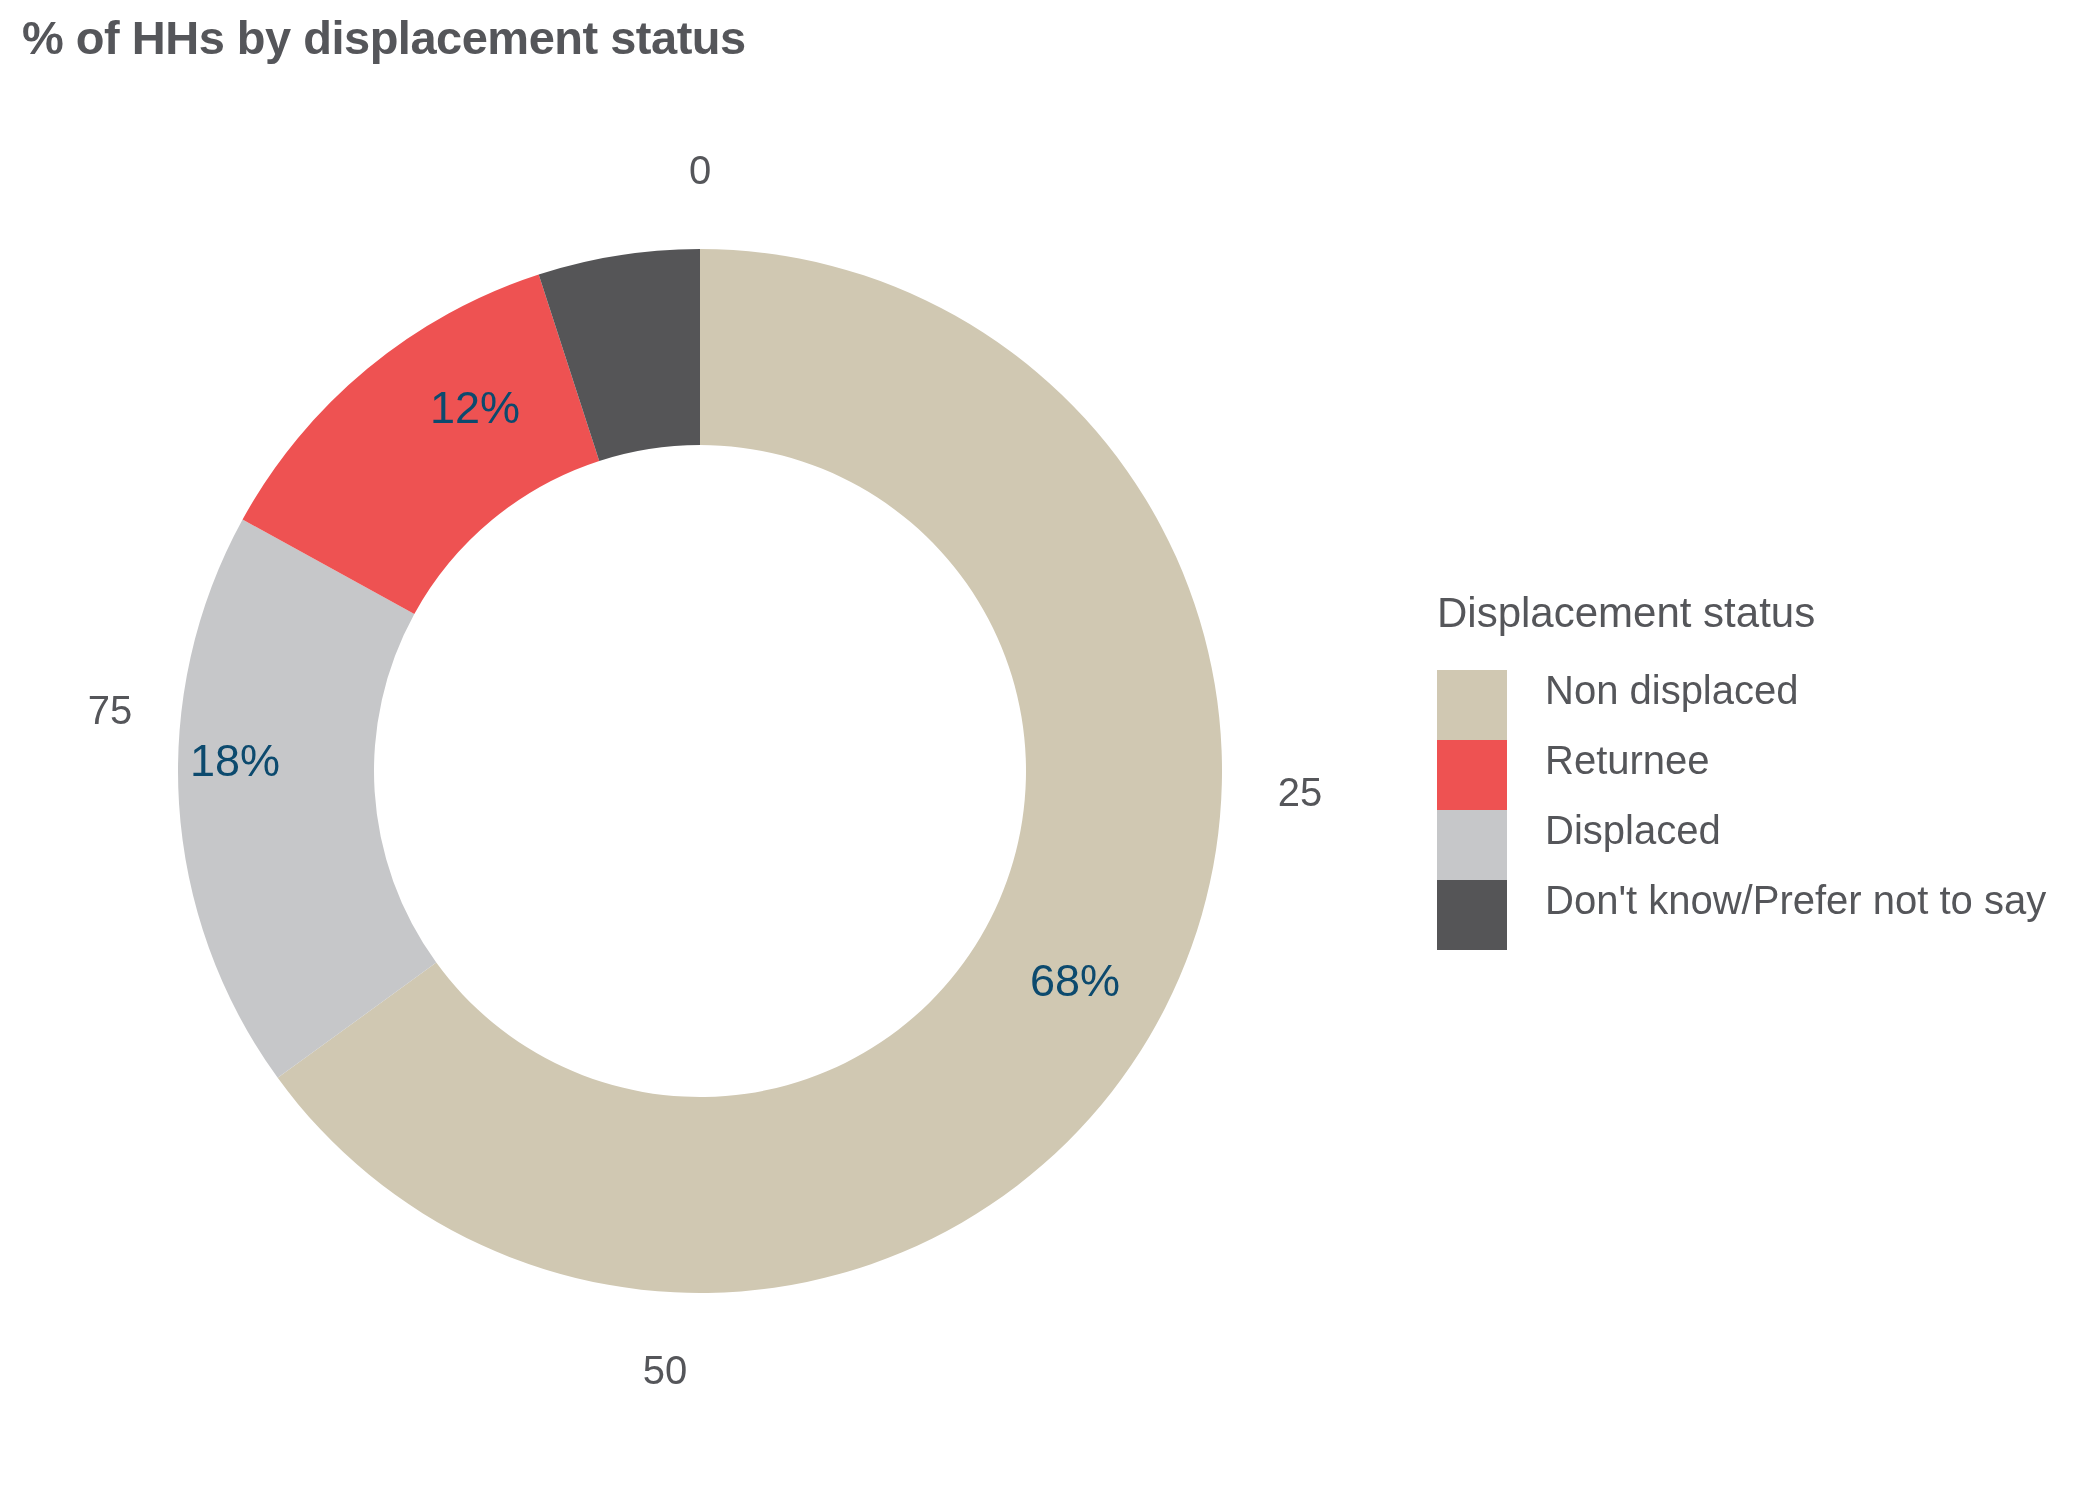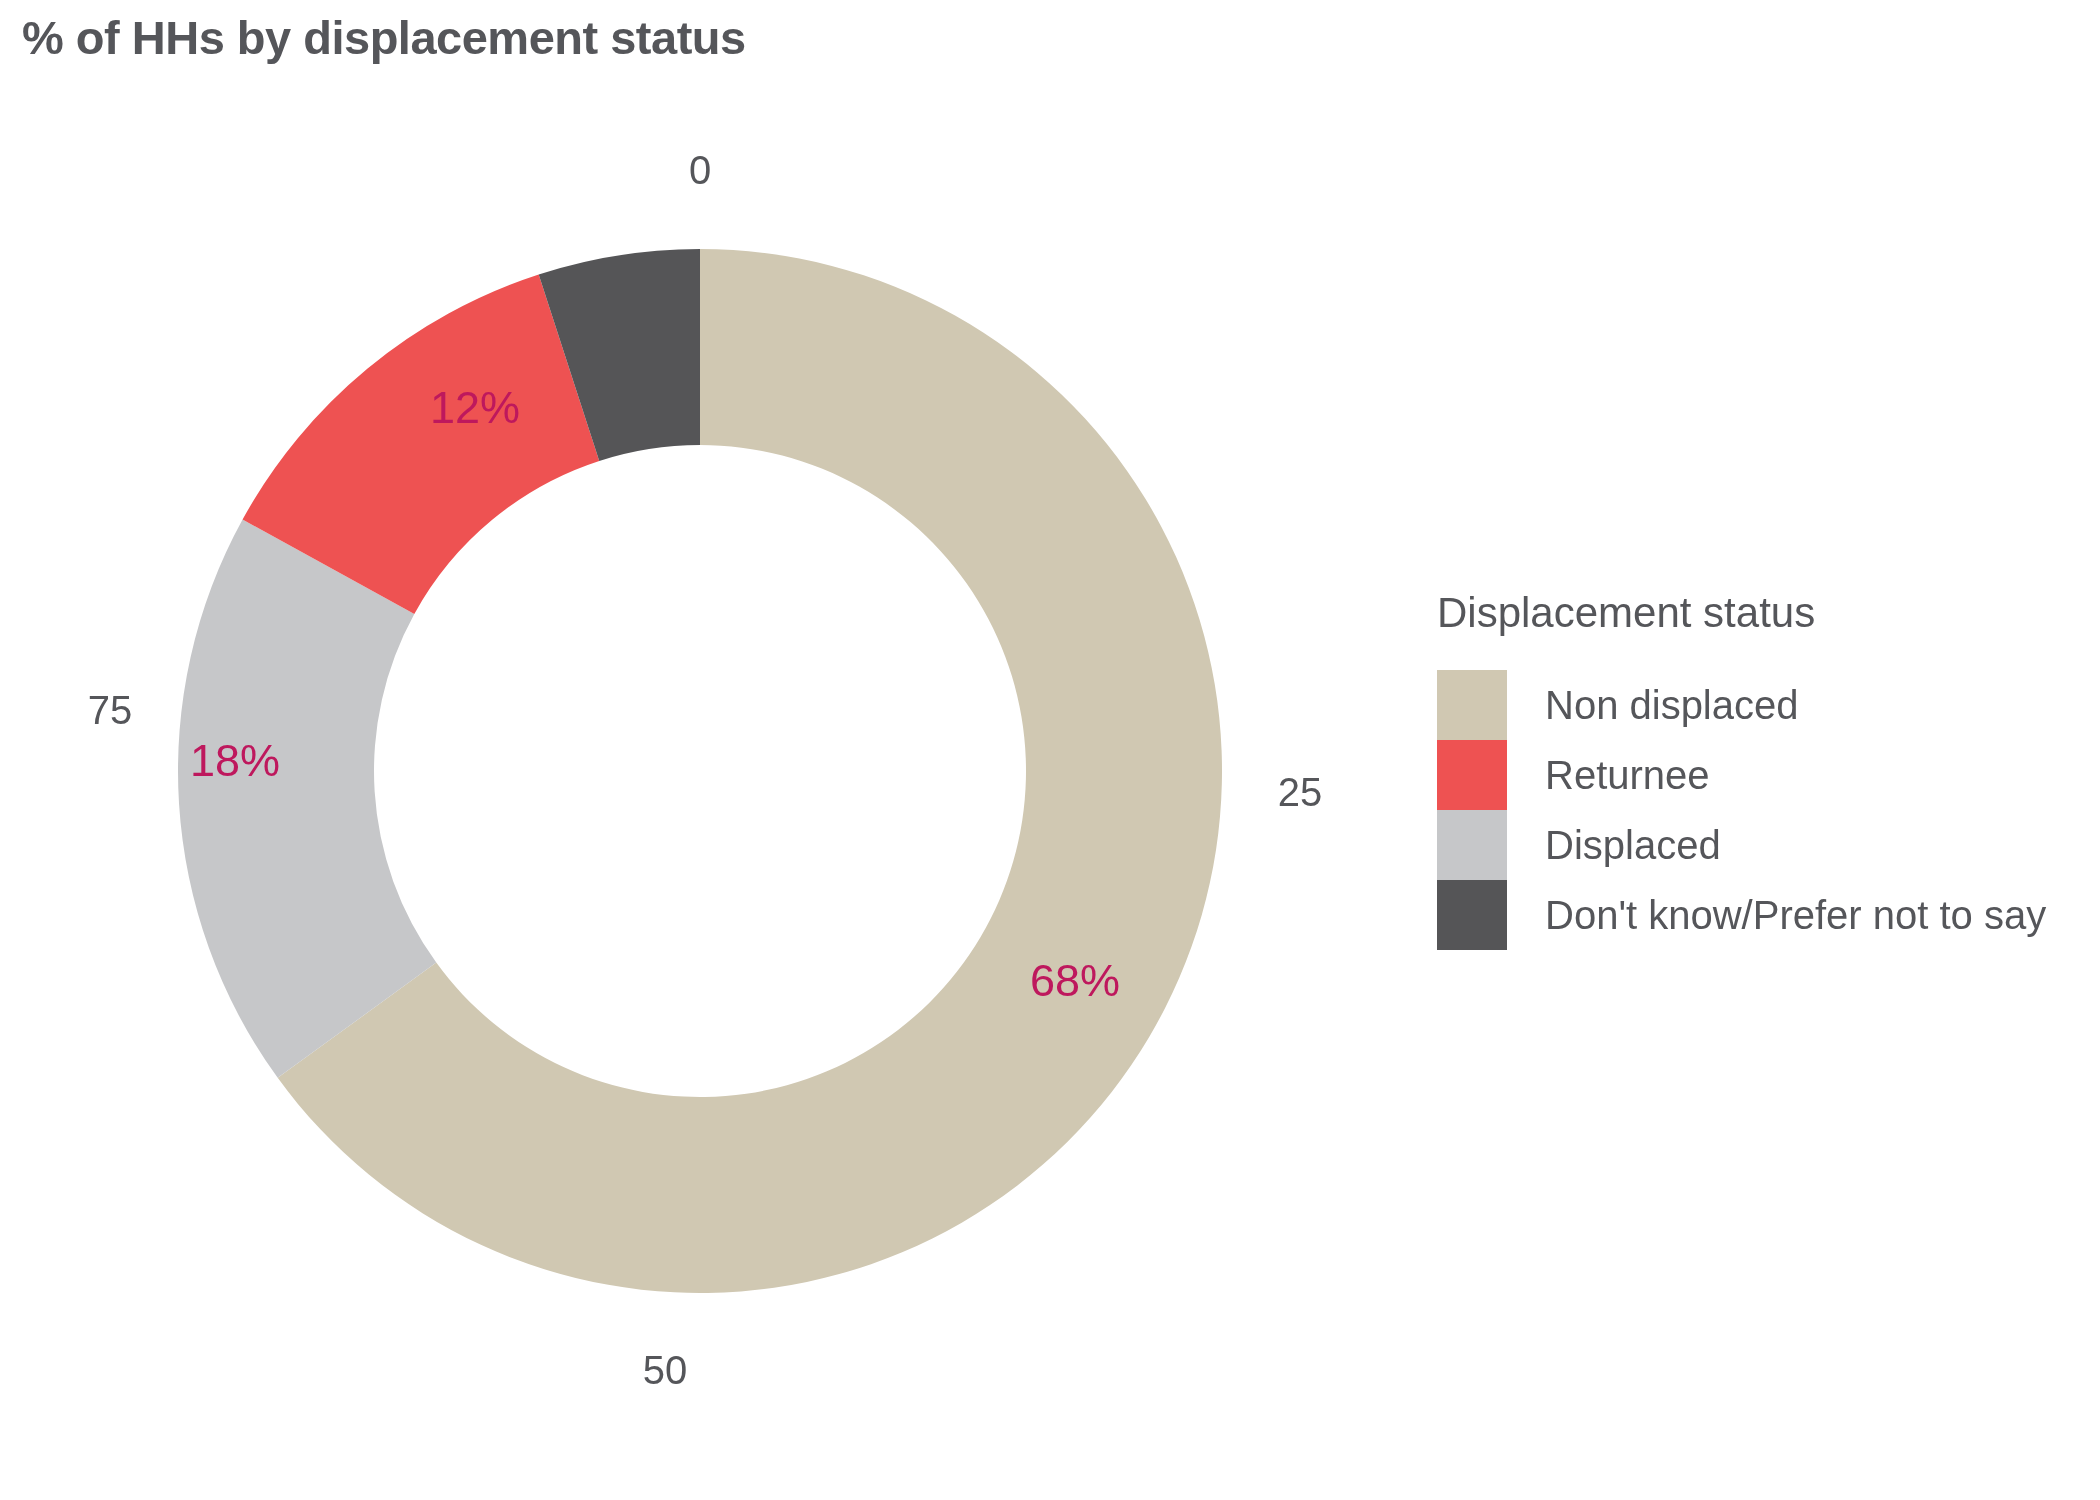--- a/index.html
+++ b/index.html
@@ -63,21 +63,21 @@
   }
   .tick-0  { left: 640px;  top: 148px;  width: 120px; }
   .tick-25 { left: 1240px; top: 770px;  width: 120px; }
   .tick-50 { left: 605px;  top: 1348px; width: 120px; }
   .tick-75 { left: 50px;   top: 688px;  width: 120px; }
 
   
   .slice-label {
     position: absolute;
     font-size: 45px;
-    color: #be185d;
+    color: #0c4a6e;
     font-family: "Liberation Sans", sans-serif;
     white-space: nowrap;
     text-align: center;
   }
   .lbl-nondisplaced { left: 955px; top: 955px;  width: 240px; }
   .lbl-displaced    { left: 115px; top: 735px;  width: 240px; }
   .lbl-returnee     { left: 355px; top: 382px;  width: 240px; }
 
   
   .legend {
@@ -92,21 +92,21 @@
     margin: 0 0 36px 0;
     line-height: 1;
     white-space: nowrap;
     font-family: "Liberation Sans", sans-serif;
   }
   .legend-items {
     position: relative;
   }
   .legend-item {
     display: flex;
-    align-items: center;
+    align-items: flex-start;
     height: 70px;
   }
   .legend-swatch {
     width: 70px;
     height: 70px;
     flex: 0 0 70px;
   }
   .legend-text {
     font-size: 40px;
     color: #55565a;

